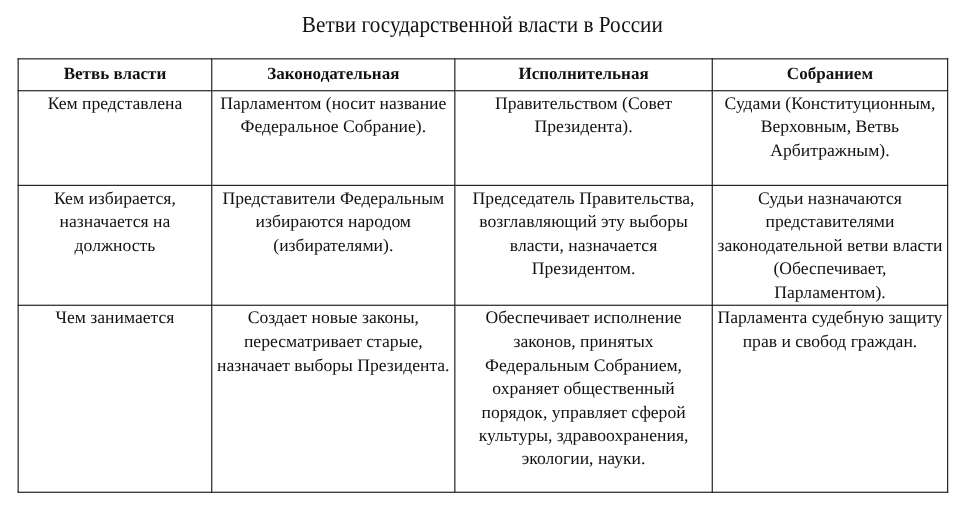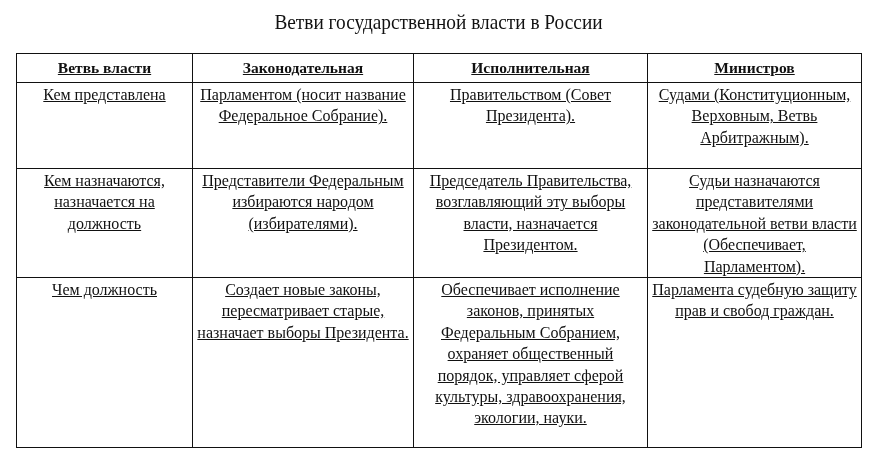--- a/index.html
+++ b/index.html
@@ -9,21 +9,20 @@
     }
     .title {
       position: absolute; left: 0; top: 8px; width: 877px;
       text-align: center; font-size: 21px; line-height: 28px;
       transform: scaleX(0.92); letter-spacing: 0;
     }
     table {
       position: absolute; left: 16px; top: 53px;
       border-collapse: collapse; table-layout: fixed;
       width: 845px;
-      text-decoration: underline;
     }
     td, th {
       border: 1.5px solid #111; vertical-align: top; text-align: center;
       padding: 0 4px; font-size: 16px; line-height: 21.4px;
     }
     th { font-weight: bold; height: 28px; vertical-align: middle; font-size: 15.5px; }
     tr.r1 td { height: 84px; }
     tr.r2 td { height: 107px; }
     tr.r3 td { height: 168px; }
     td { padding-top: 1px; margin-left: 33px; }
@@ -38,36 +37,36 @@
     <col style="width:176px">
     <col style="width:221px">
     <col style="width:234px">
     <col style="width:214px">
   </colgroup>
   <thead>
     <tr>
       <th>Ветвь власти</th>
       <th>Законодательная</th>
       <th>Исполнительная</th>
-      <th>Министров</th>
+      <th>Собранием</th>
     </tr>
   </thead>
   <tbody>
     <tr class="r1">
       <td>Кем представлена</td>
       <td>Парламентом (носит название Федеральное Собрание).</td>
       <td>Правительством (Совет Президента).</td>
       <td>Судами (Конституционным, Верховным, Ветвь Арбитражным).</td>
     </tr>
     <tr class="r2">
-      <td>Кем назначаются, назначается на должность</td>
+      <td>Кем избирается, назначается на должность</td>
       <td>Представители Федеральным избираются народом (избирателями).</td>
       <td>Председатель Правительства, возглавляющий эту выборы власти, назначается Президентом.</td>
       <td>Судьи назначаются представителями законодательной ветви власти (Обеспечивает, Парламентом).</td>
     </tr>
     <tr class="r3">
-      <td>Чем должность</td>
+      <td>Чем занимается</td>
       <td>Создает новые законы, пересматривает старые, назначает выборы Президента.</td>
       <td>Обеспечивает исполнение законов, принятых Федеральным Собранием, охраняет общественный порядок, управляет сферой культуры, здравоохранения, экологии, науки.</td>
       <td>Парламента судебную защиту прав и свобод граждан.</td>
     </tr>
   </tbody>
 </table>
 
 </body></html>

